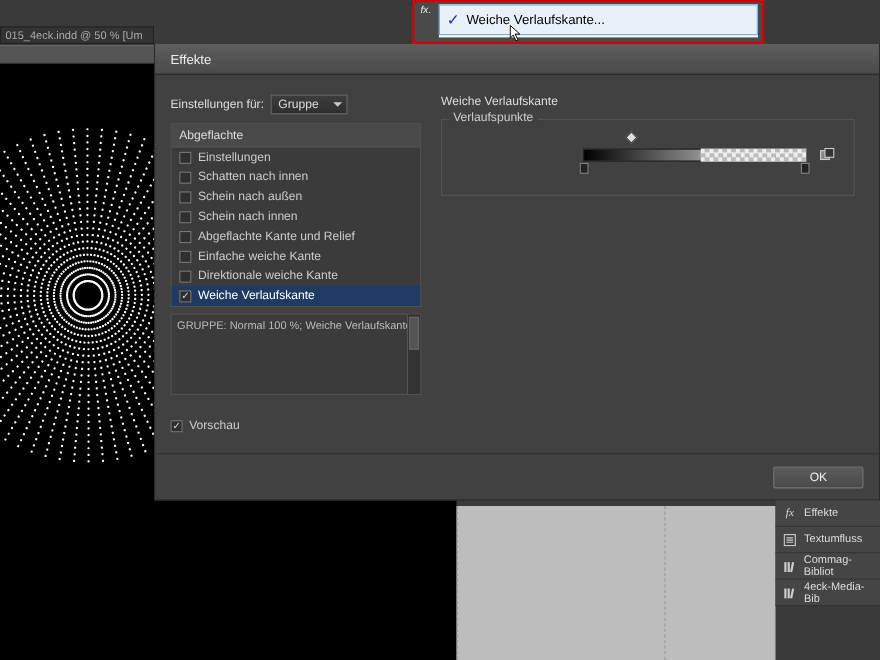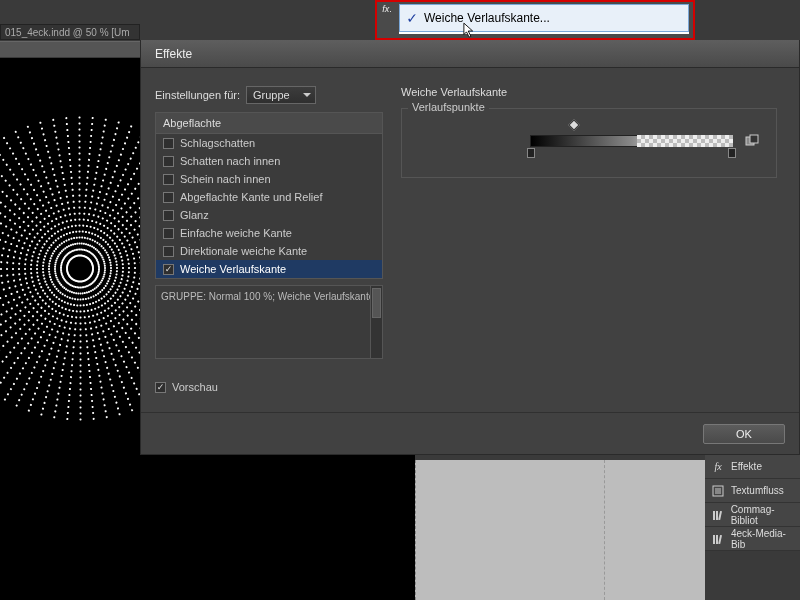--- a/index.html
+++ b/index.html
@@ -1774,37 +1774,37 @@
         <div class="row">
           <span class="label">Einstellungen für:</span>
           <div class="select" style="width:70px">
             <span>Gruppe</span>
           </div>
         </div>
         <div class="effect-list">
           <div class="elist-hdr">Abgeflachte</div>
           <div class="elist-item">
               <span class="cb"></span>
-              <span>Schlagschatten</span>
+              <span>Einstellungen</span>
             </div>
           <div class="elist-item">
               <span class="cb"></span>
               <span>Schatten nach innen</span>
+            </div>
+          <div class="elist-item">
+              <span class="cb"></span>
+              <span>Schein nach außen</span>
             </div>
           <div class="elist-item">
               <span class="cb"></span>
               <span>Schein nach innen</span>
             </div>
           <div class="elist-item">
               <span class="cb"></span>
               <span>Abgeflachte Kante und Relief</span>
-            </div>
-          <div class="elist-item">
-              <span class="cb"></span>
-              <span>Glanz</span>
             </div>
           <div class="elist-item">
               <span class="cb"></span>
               <span>Einfache weiche Kante</span>
             </div>
           <div class="elist-item">
               <span class="cb"></span>
               <span>Direktionale weiche Kante</span>
             </div>
           <div class="elist-item sel">

